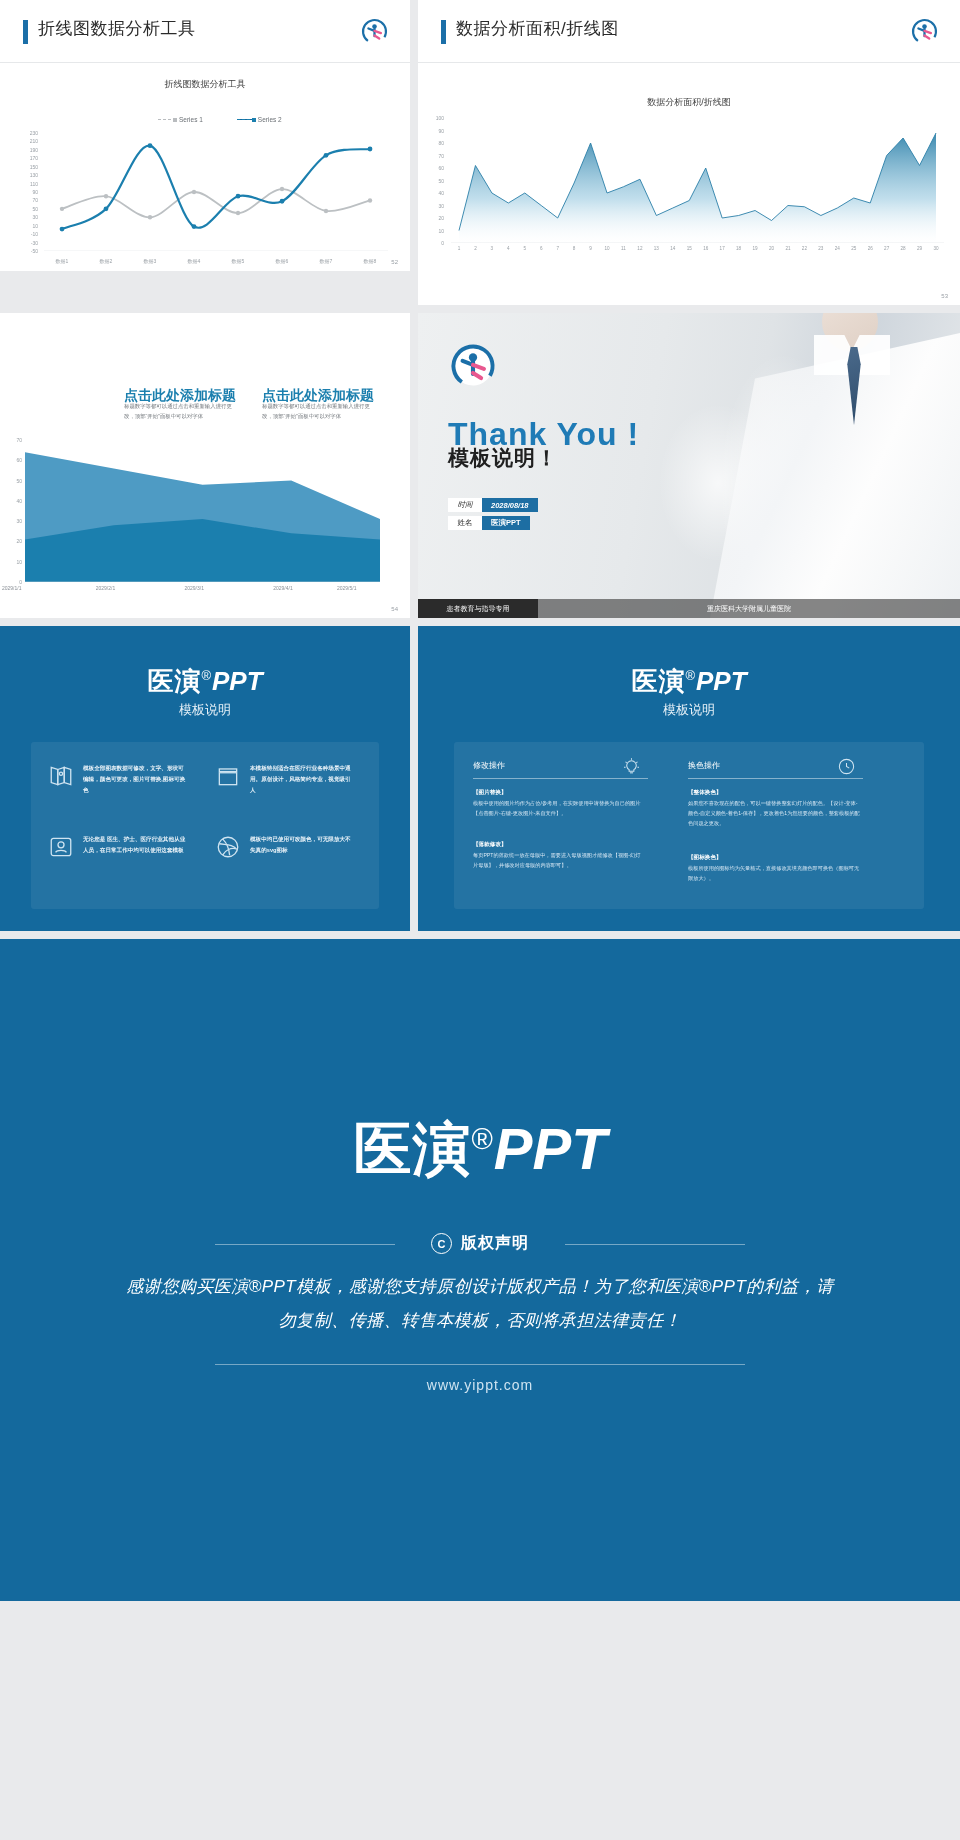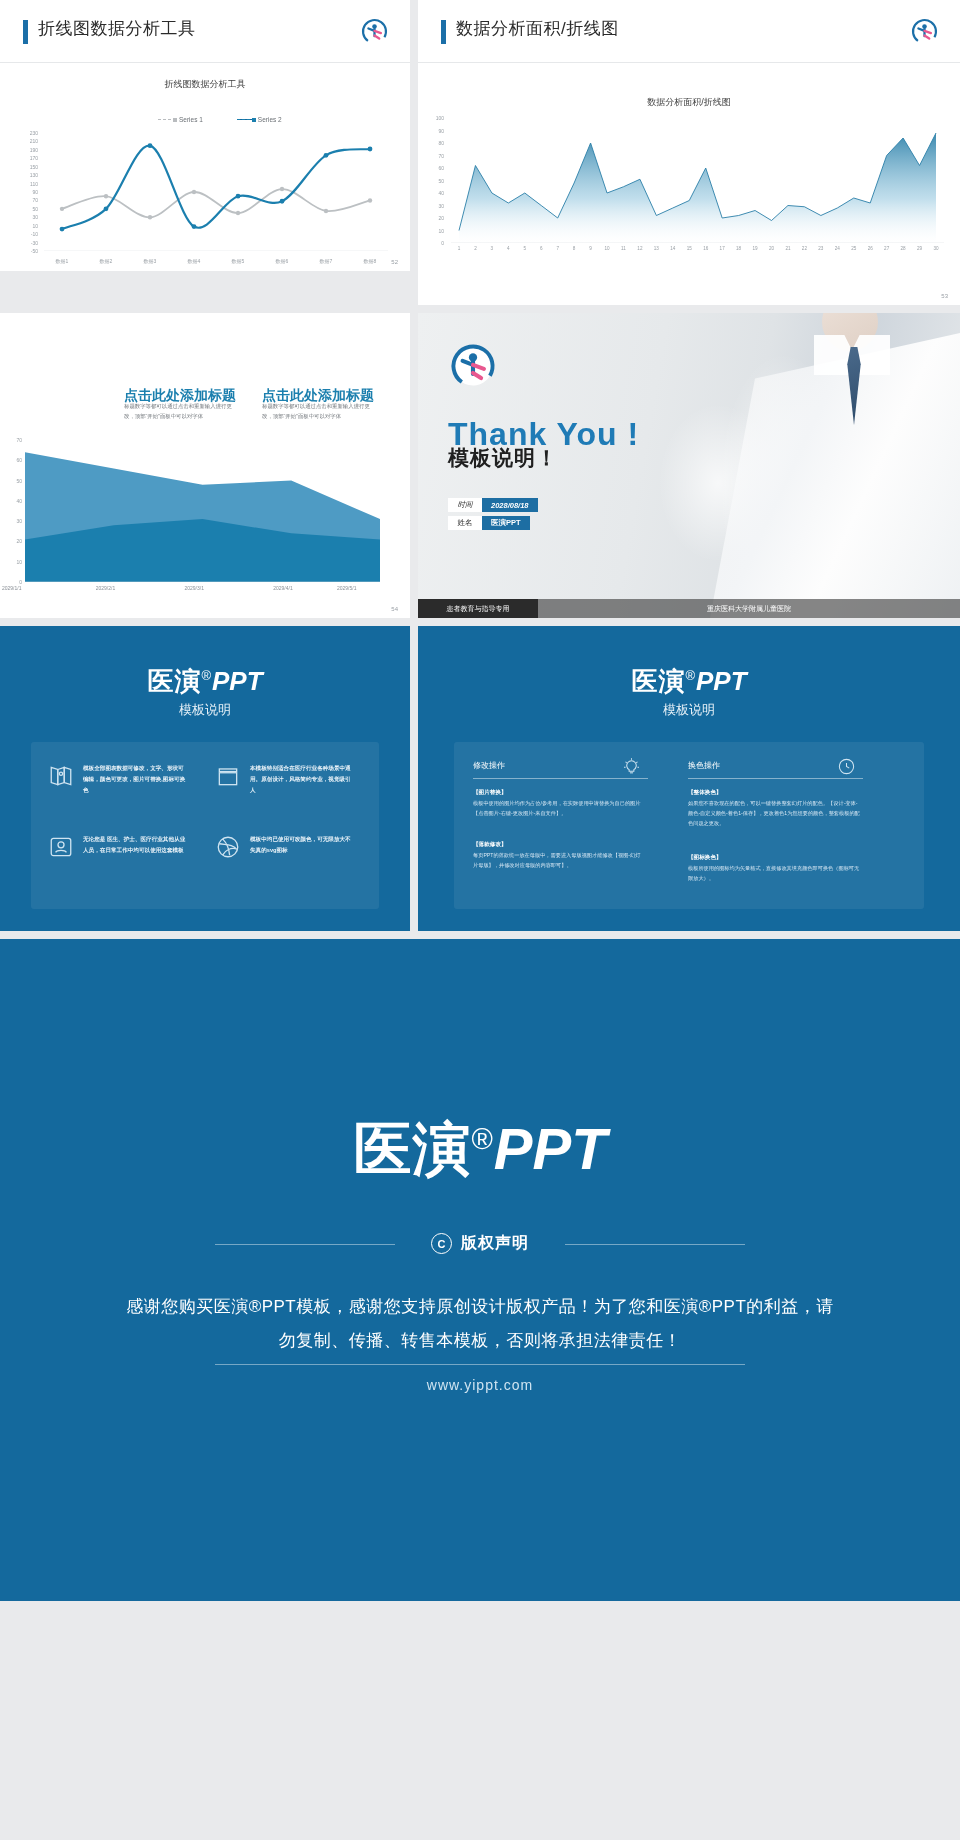--- a/index.html
+++ b/index.html
@@ -439,19 +439,19 @@
     </div>
 
     <div class="c-div" style="left:215px;top:305px;width:180px;"></div>
     <div class="c-div" style="right:215px;top:305px;width:180px;"></div>
 
     <div class="c-badge" style="top:294px;">
       <span class="cc">C</span>
       <span class="lbl">版权声明</span>
     </div>
 
-    <div class="c-text" style="top:351px;">感谢您购买医演®PPT模板，感谢您支持原创设计版权产品！为了您和医演®PPT的利益，请勿复制、传播、转售本模板，否则将承担法律责任！</div>
+    <div class="c-text" style="top:331px;font-style:italic;">感谢您购买医演®PPT模板，感谢您支持原创设计版权产品！为了您和医演®PPT的利益，请勿复制、传播、转售本模板，否则将承担法律责任！</div>
 
     <div class="c-div" style="left:215px;top:425px;width:530px;"></div>
     <div class="c-url" style="top:438px;">www.yippt.com</div>
   </div>
 
 </div>
 
 </body></html>

